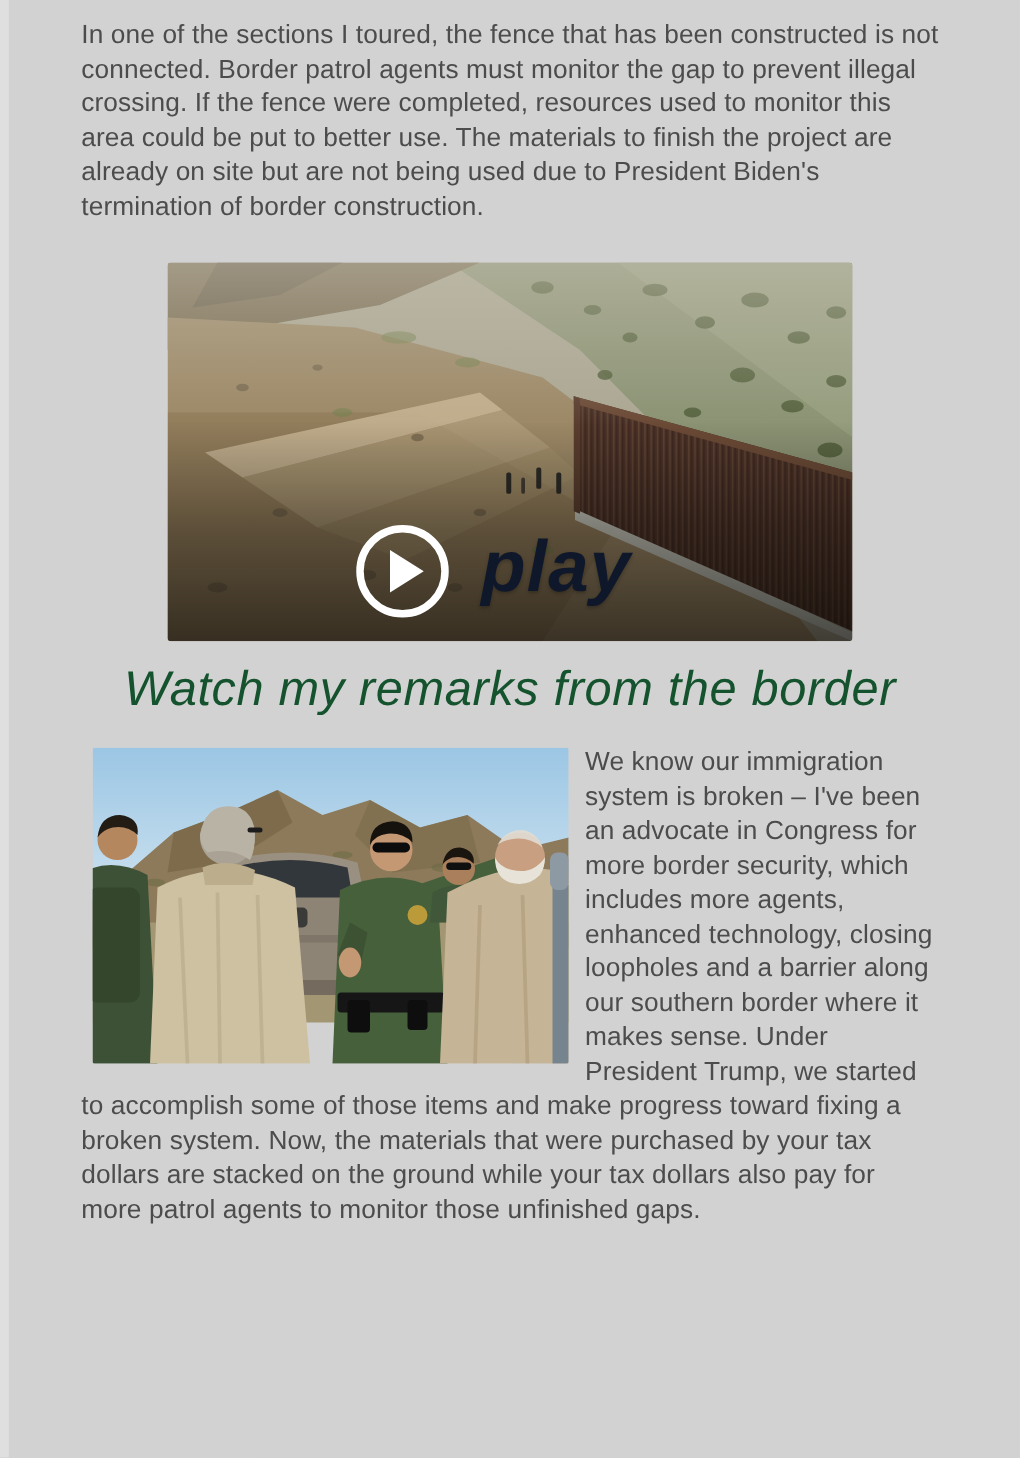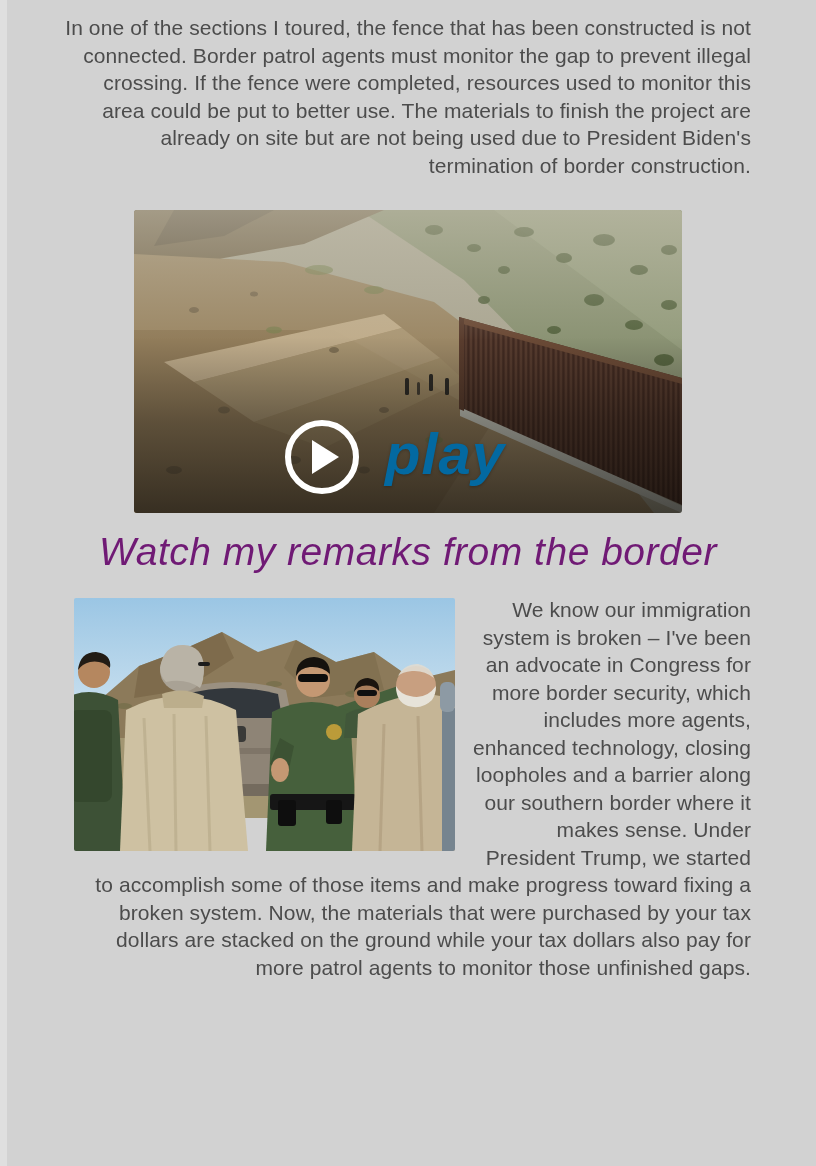--- a/index.html
+++ b/index.html
@@ -23,21 +23,20 @@
   .content {
     position: relative;
     padding: 14px 65px 0 65px;
     color: #4c4c4c;
   }
   p.body-text {
     font-size: 21px;
     line-height: 27.5px;
     margin: 0;
     letter-spacing: 0.1px;
-    text-align: right;
   }
   
   .video-figure {
     position: relative;
     width: 548px; height: 303px;
     margin: 31px auto 15px auto;
     border-radius: 3px;
     overflow: hidden;
     cursor: pointer;
   }
@@ -48,21 +47,21 @@
     pointer-events: none;
   }
   .play-overlay {
     position: absolute;
     left: 0; right: 26px;
     top: 210px;
     display: flex;
     justify-content: center;
     align-items: center;
     gap: 26px;
-    color: #0369a1;
+    color: #0f172a;
   }
   .play-circle {
     width: 74px; height: 74px;
     border: 6px solid #ffffff;
     border-radius: 50%;
     display: flex; align-items: center; justify-content: center;
     flex: 0 0 auto;
   }
   .play-triangle {
     width: 0; height: 0;
@@ -81,21 +80,21 @@
   }
   
   h1.video-caption {
     margin: 0 0 21px 0;
     text-align: center;
     font-size: 39px;
     line-height: 47px;
     font-style: italic;
     font-weight: 400;
     letter-spacing: 0.5px;
-    color: #701a75;
+    color: #14532d;
   }
   .para2 { margin-bottom: 38px !important; }
   
   .tour-photo {
     float: left;
     width: 381px; height: 253px;
     margin: 2px 13px 2px 9px;
     border-radius: 2px;
     overflow: hidden;
   }

